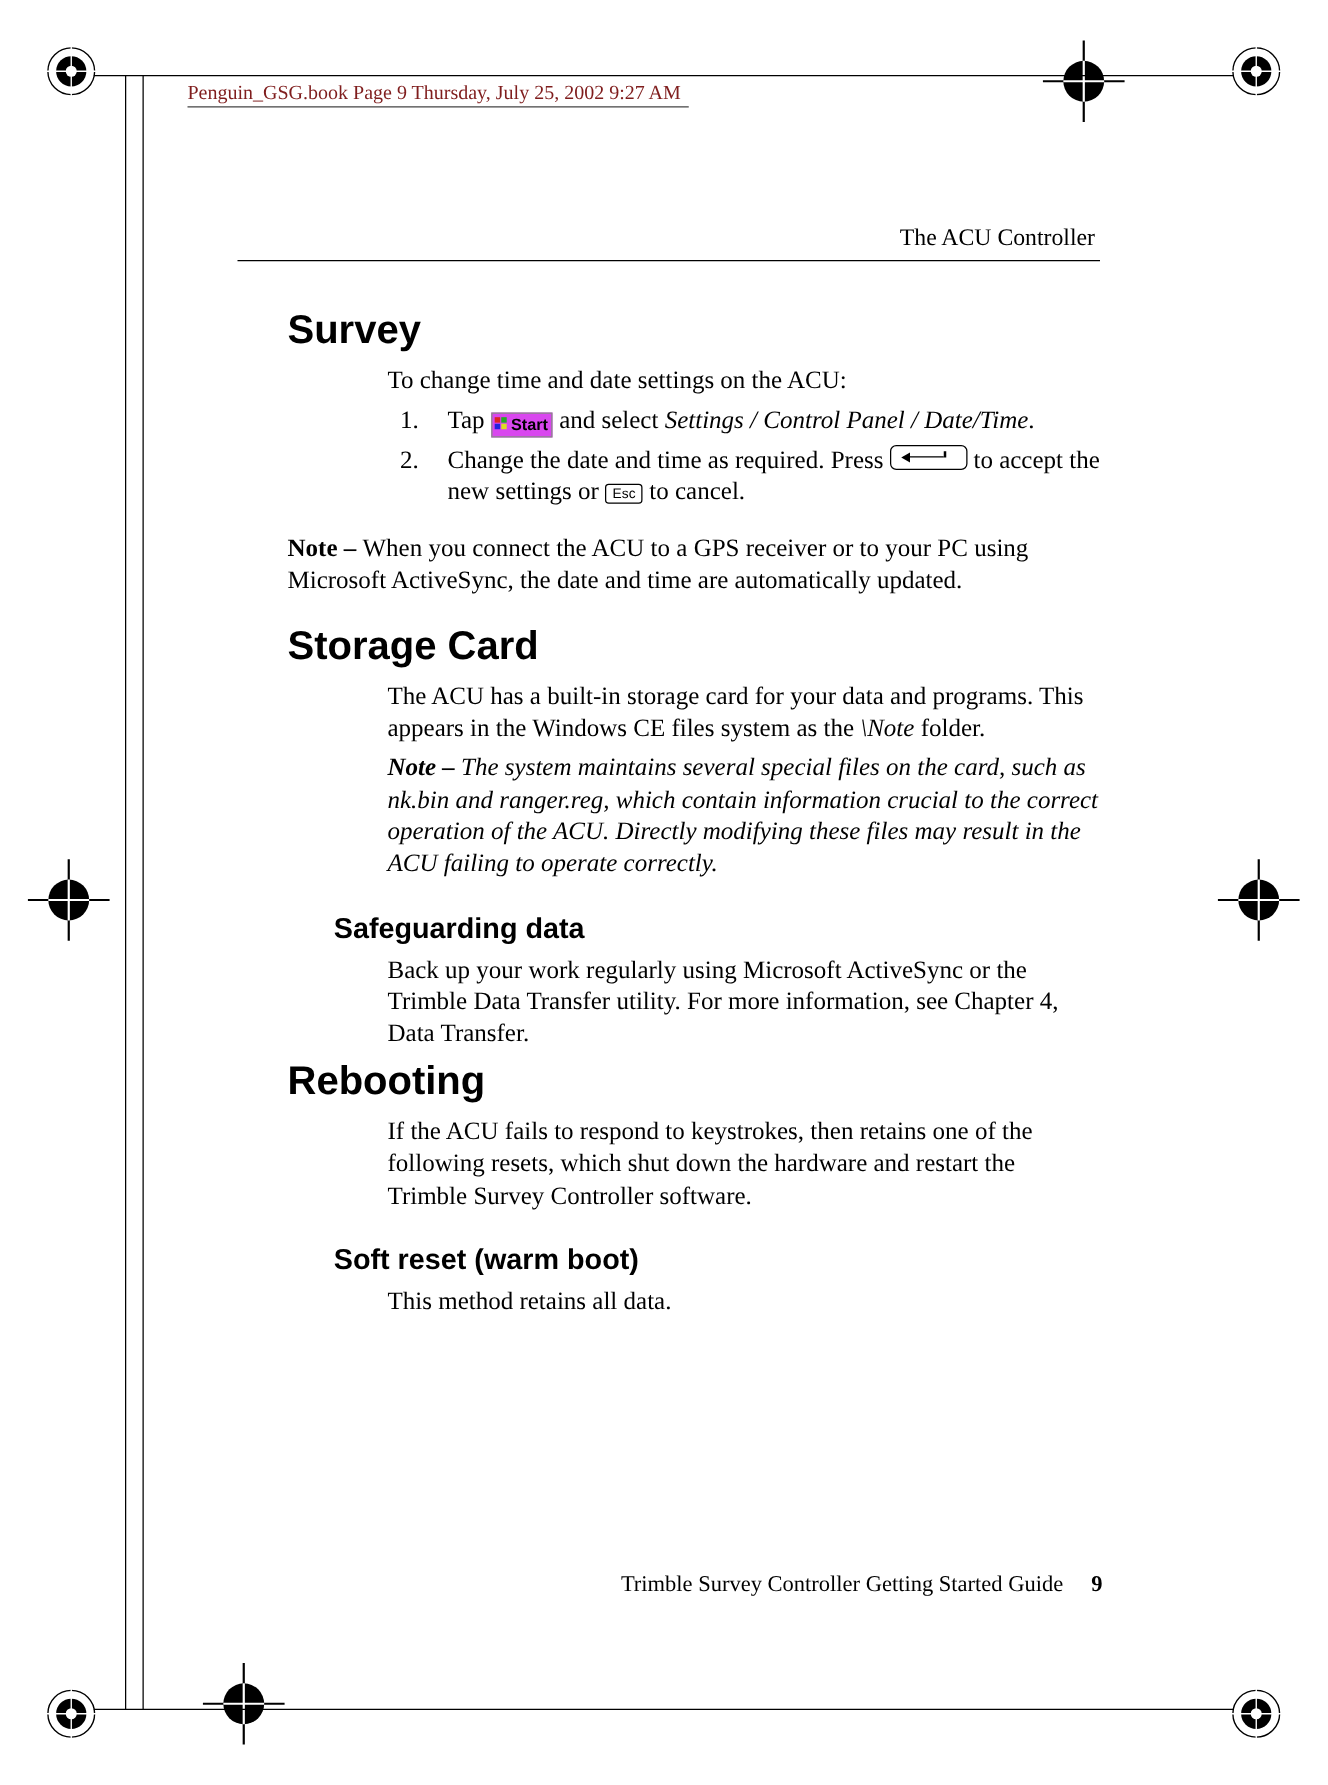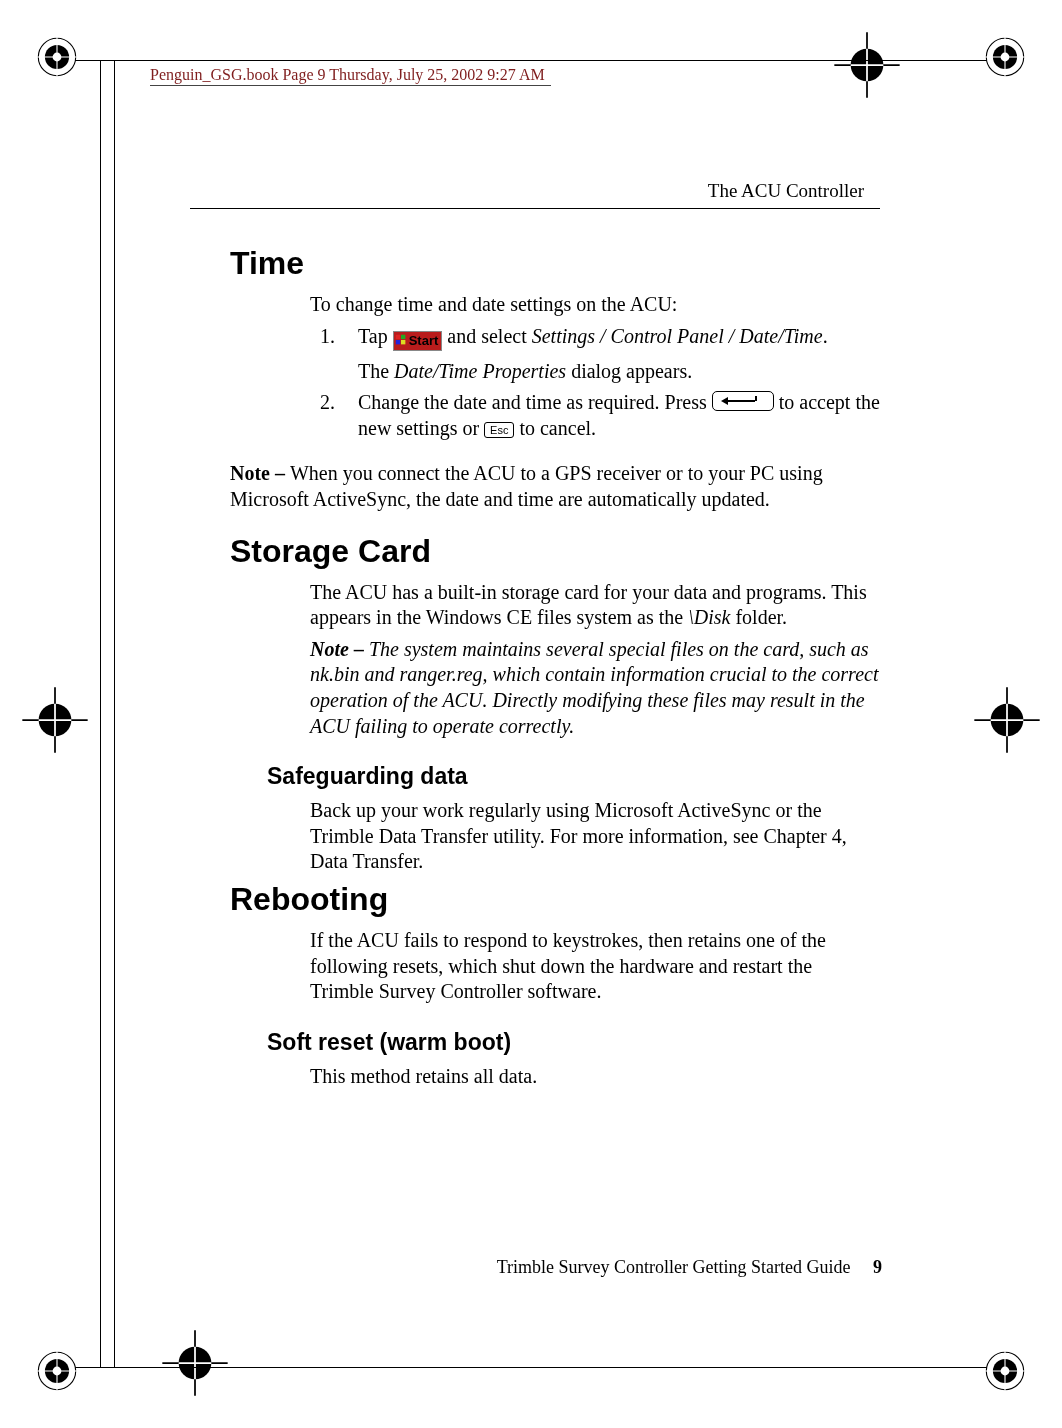--- a/index.html
+++ b/index.html
@@ -64,21 +64,21 @@
   .page {
     position: absolute;
     top: 190px;
     left: 230px;
     width: 650px;
   }
 
   .running-head {
     position: absolute;
     top: -10px;
-    right: 16px;
+    right: 4px;
     font-size: 19px;
   }
 
   .rule {
     position: absolute;
     top: 18px;
     left: -40px;
     width: 690px;
     height: 1px;
     background: #000;
@@ -152,21 +152,21 @@
     font-family: Helvetica, Arial, sans-serif;
     font-size: 11px;
     padding: 0 5px;
     vertical-align: 1px;
     line-height: 14px;
   }
 
   .start-btn {
     display: inline-block;
     border: 1px solid #888;
-    background: #b91c1c;
+    background: #d946ef;
     font-family: Helvetica, Arial, sans-serif;
     font-size: 13px;
     font-weight: bold;
     padding: 0 3px 0 0;
     vertical-align: -2px;
     line-height: 18px;
   }
   .start-flag {
     display:inline-block;
     width: 14px; height: 14px;
@@ -268,45 +268,44 @@
 <div class="vline frame-left-inner"></div>
 
 <div class="stamp">Penguin_GSG.book  Page 9  Thursday, July 25, 2002  9:27 AM</div>
 
 <div class="page">
   <div class="running-head">The ACU Controller</div>
   <div class="rule"></div>
 
   <div class="content">
 
-    <h1 class="sec">Time</h1>
+    <h1 class="sec">Survey</h1>
     <div class="body-block">
       <p>To change time and date settings on the ACU:</p>
       <ol class="steps">
         <li>
           <span>Tap </span><span class="start-btn"><span class="start-flag"><svg viewBox="0 0 16 16">
                   <rect x="2" y="2" width="5" height="5" fill="#d22"></rect>
                   <rect x="8" y="2" width="5" height="5" fill="#2a2"></rect>
                   <rect x="2" y="8" width="5" height="5" fill="#22d"></rect>
                   <rect x="8" y="8" width="5" height="5" fill="#dd2"></rect>
                 </svg></span><span>Start</span></span><span> and select </span><span class="ital">Settings / Control Panel / Date/Time</span><span>.</span>
-          <span class="step-body"><span>The </span><span class="ital">Date/Time Properties</span><span> dialog appears.</span></span>
         </li>
         <li>
           <span>Change the date and time as required. Press </span><span class="key-enter"><span class="hook"></span></span><span> to accept the new settings or </span><span class="key-esc">Esc</span><span> to cancel.</span>
         </li>
       </ol>
     </div>
     <div class="body-block-note">
       <p><span class="bold">Note – </span><span>When you connect the ACU to a GPS receiver or to your PC using Microsoft ActiveSync, the date and time are automatically updated.</span></p>
     </div>
 
     <h1 class="sec gap-lg">Storage Card</h1>
     <div class="body-block">
-      <p><span>The ACU has a built-in storage card for your data and programs. This appears in the Windows CE files system as the </span><span class="ital">\Disk</span><span> folder.</span></p>
+      <p><span>The ACU has a built-in storage card for your data and programs. This appears in the Windows CE files system as the </span><span class="ital">\Note</span><span> folder.</span></p>
       <p class="ital"><span class="bold" style="font-style:italic">Note – </span><span>The system maintains several special files on the card, such as nk.bin and ranger.reg, which contain information crucial to the correct operation of the ACU. Directly modifying these files may result in the ACU failing to operate correctly.</span></p>
     </div>
     <h2 class="sub">Safeguarding data</h2>
     <div class="body-block">
       <p>Back up your work regularly using Microsoft ActiveSync or the Trimble Data Transfer utility. For more information, see Chapter 4, Data Transfer.</p>
     </div>
 
     <h1 class="sec gap-md">Rebooting</h1>
     <div class="body-block">
       <p>If the ACU fails to respond to keystrokes, then retains one of the following resets, which shut down the hardware and restart the Trimble Survey Controller software.</p>

